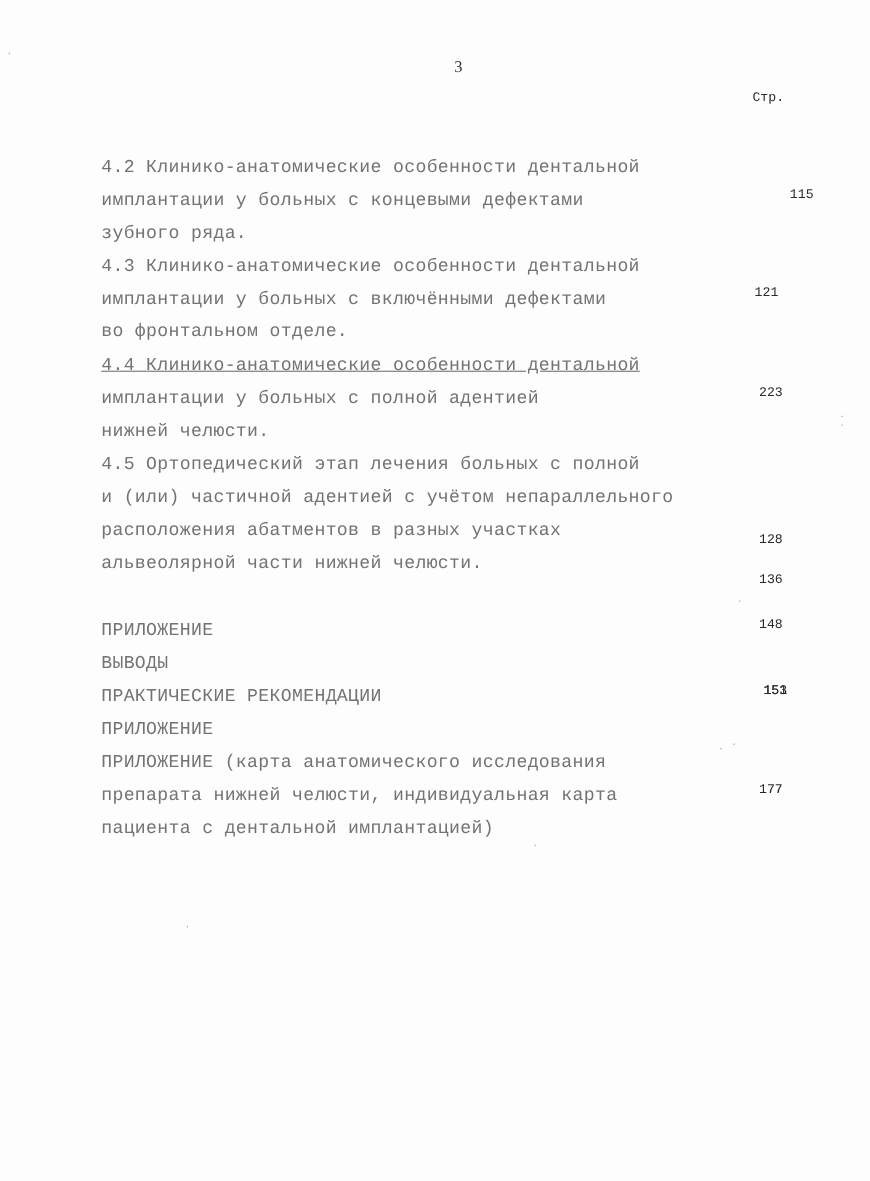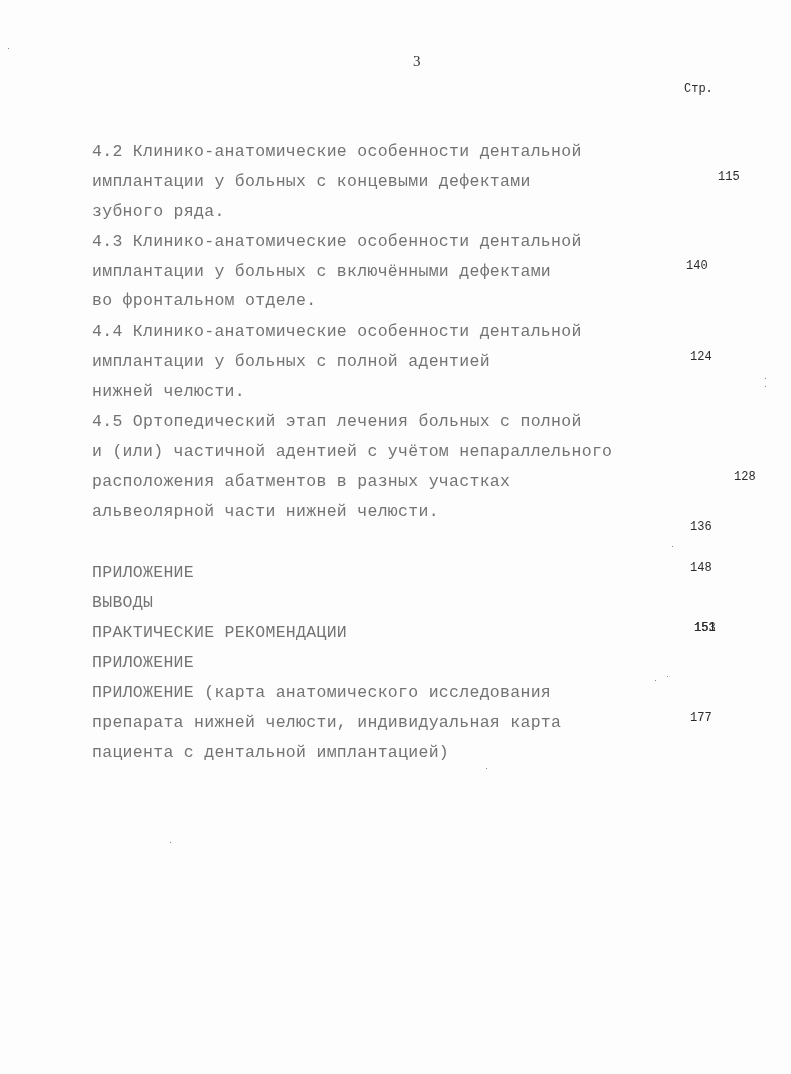--- a/index.html
+++ b/index.html
@@ -29,36 +29,36 @@
     <div class="line" style="top:110px;">4.2 Клинико-анатомические особенности дентальной</div>
     <div class="line" style="top:140px;">имплантации у больных с концевыми дефектами</div>
     <div class="line" style="top:170px;">зубного ряда.</div>
     <div class="pg" style="left:690px; top:170px;margin-left:28px;">115</div>
   </div>
 
   <div>
     <div class="line" style="top:200px;">4.3 Клинико-анатомические особенности дентальной</div>
     <div class="line" style="top:230px;">имплантации у больных с включёнными дефектами</div>
     <div class="line" style="top:259px;text-align:right;">во фронтальном отделе.</div>
-    <div class="pg" style="left:686px; top:259px;">140</div>
+    <div class="pg" style="left:686px; top:259px;">121</div>
   </div>
 
   <div>
-    <div class="line" style="top:290px;">4.4 Клинико-анатомические особенности дентальной</div>
+    <div class="line" style="top:290px;text-decoration:underline;">4.4 Клинико-анатомические особенности дентальной</div>
     <div class="line" style="top:320px;">имплантации у больных с полной адентией</div>
     <div class="line" style="top:350px;">нижней челюсти.</div>
-    <div class="pg" style="left:690px; top:350px;">124</div>
+    <div class="pg" style="left:690px; top:350px;">223</div>
   </div>
 
   <div>
     <div class="line" style="top:380px;">4.5 Ортопедический этап лечения больных с полной</div>
     <div class="line" style="top:410px;">и (или) частичной адентией с учётом непараллельного</div>
     <div class="line" style="top:440px;">расположения абатментов в разных участках</div>
     <div class="line" style="top:470px;">альвеолярной части нижней челюсти.</div>
-    <div class="pg" style="left:690px; top:470px;margin-left:44px;">128</div>
+    <div class="pg" style="left:690px; top:484px;">128</div>
   </div>
 
   <div>
     <div class="line" style="top:531px;">ПРИЛОЖЕНИЕ</div>
     <div class="pg" style="left:690px; top:520px;">136</div>
   </div>
   <div>
     <div class="line" style="top:561px;">ВЫВОДЫ</div>
     <div class="pg" style="left:690px; top:561px;text-align:center;">148</div>
   </div>

